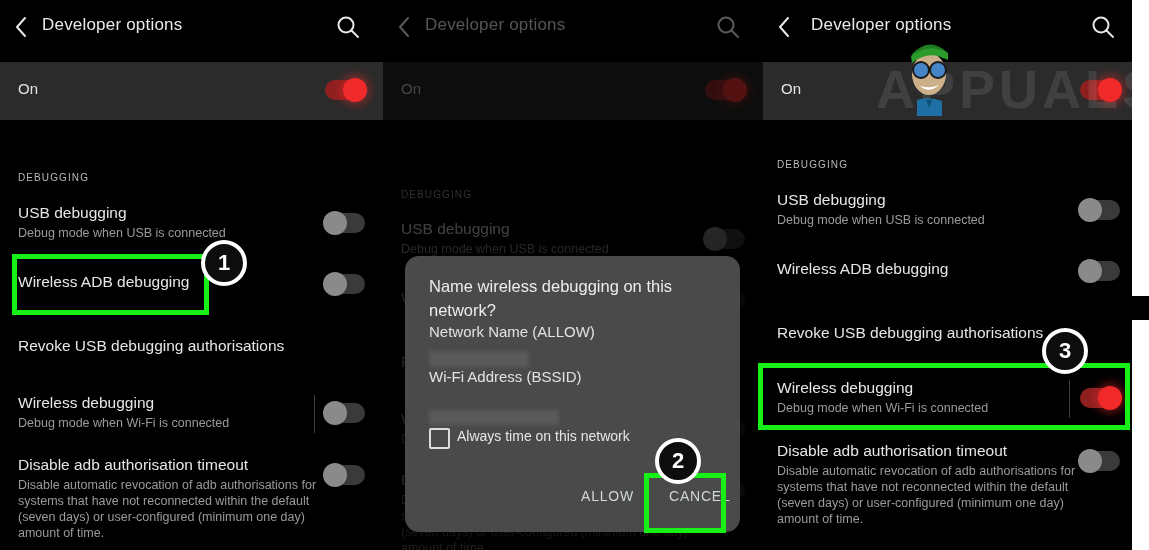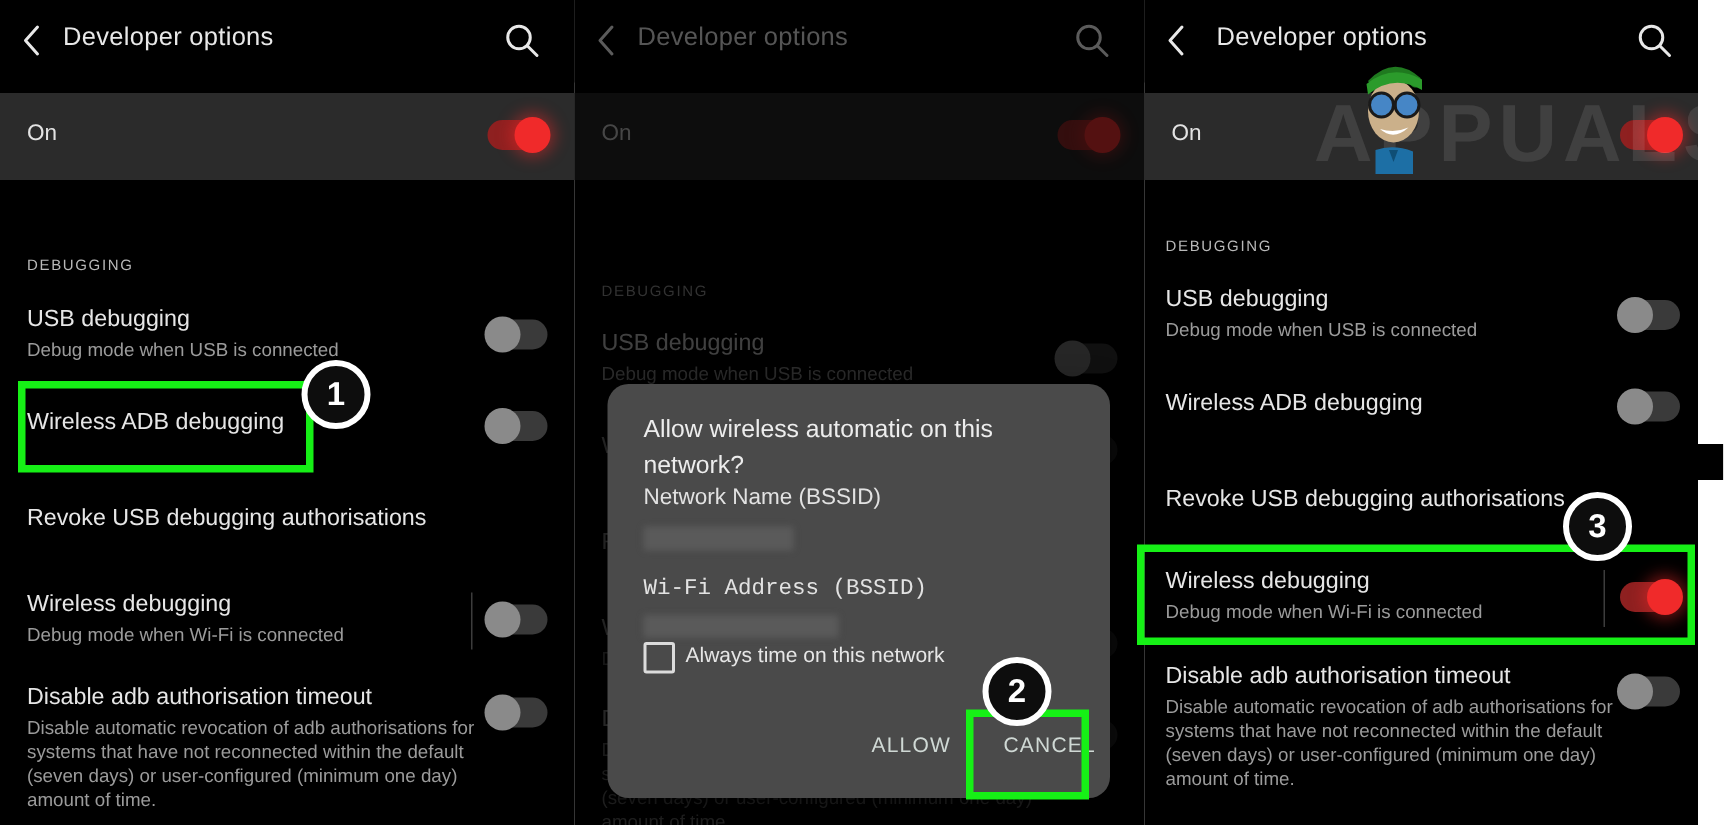--- a/index.html
+++ b/index.html
@@ -189,24 +189,24 @@
       <div class="t" style="top:0;">Disable adb authorisation timeout</div>
       <div class="s wrapped" style="top:22px;">Disable automatic revocation of adb authorisations for systems that have not reconnected within the default (seven days) or user-configured (minimum one day) amount of time.</div>
       <div class="sw sw-off" style="top:10px;">
           <span class="knob"></span>
         </div>
     </div>
 
     <div class="dim"></div>
 
     <div class="dialog">
-      <div class="dlg-title">Allow wireless automatic on this network?</div>
-      <div class="dlg-sub" style="top:67px;">Network Name (BSSID)</div>
+      <div class="dlg-title">Name wireless debugging on this network?</div>
+      <div class="dlg-sub" style="top:67px;">Network Name (ALLOW)</div>
       <div class="redact" style="left:24px;top:95px;width:100px;height:16px;"></div>
-      <div class="dlg-sub" style="top:128px;font-family:Liberation Mono, monospace;">Wi-Fi Address (BSSID)</div>
+      <div class="dlg-sub" style="top:112px;">Wi-Fi Address (BSSID)</div>
       <div class="redact" style="left:24px;top:154px;width:130px;height:15px;"></div>
 
       <div class="cbrow">
         <span class="cbox"></span>
         <span class="cblbl">Always time on this network</span>
       </div>
 
       <div class="dlg-btn btn-cancel">ALLOW</div>
       <div class="dlg-btn btn-allow">CANCEL</div>
     </div>

